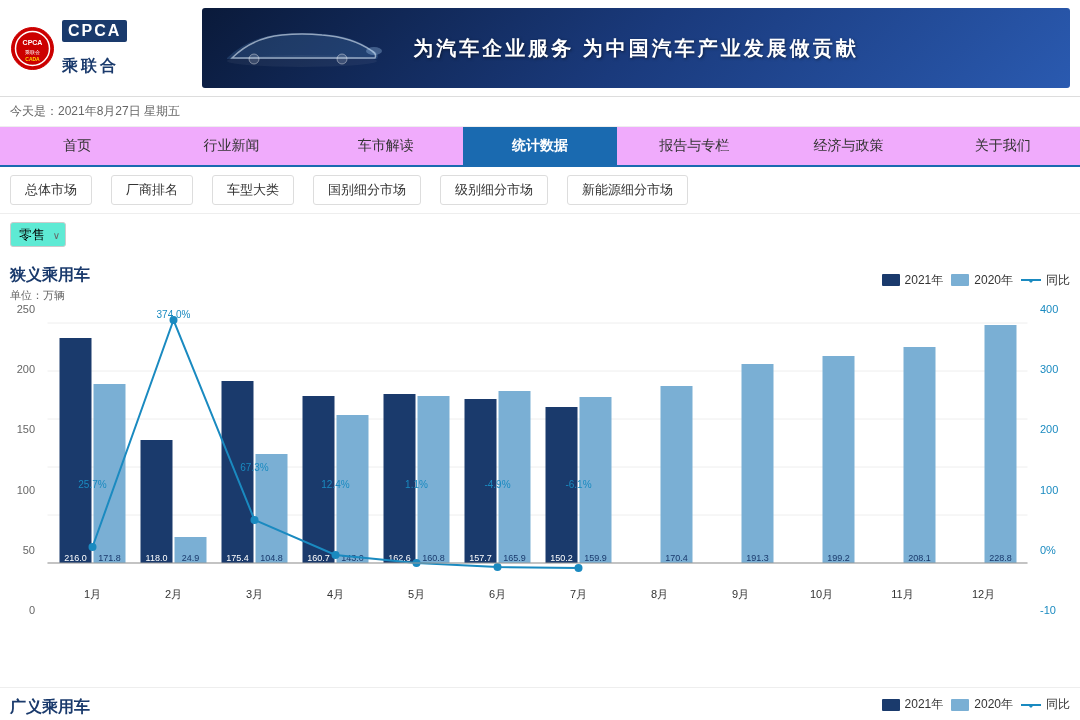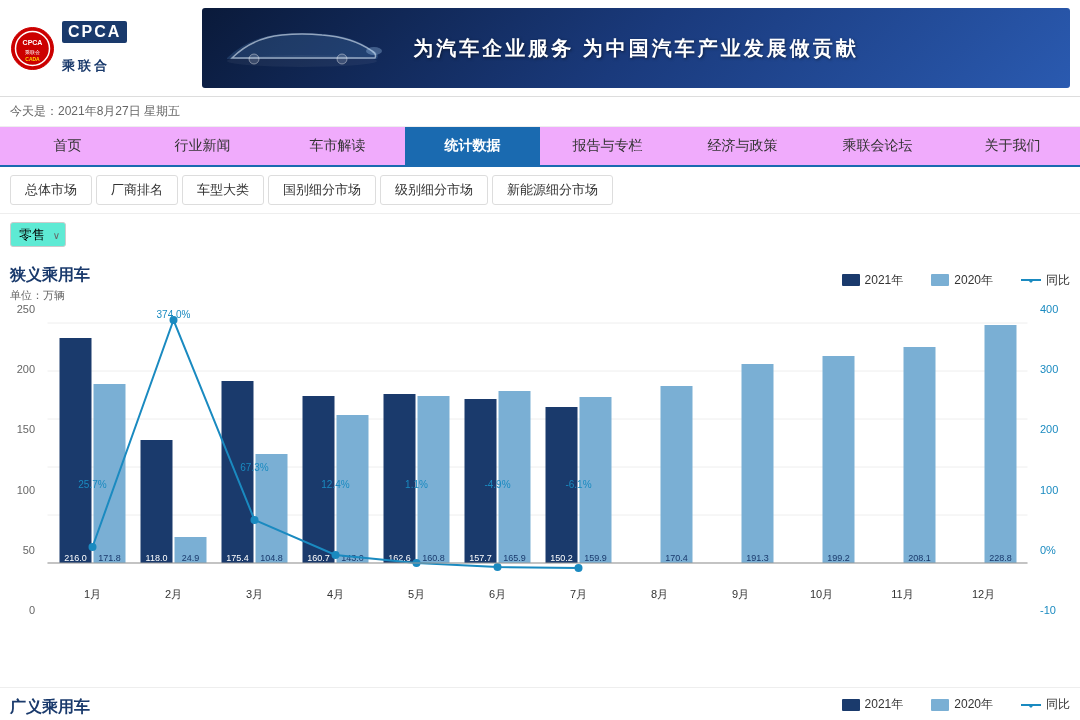--- a/index.html
+++ b/index.html
@@ -13,37 +13,37 @@
 
     
     .date-bar { padding: 6px 10px; font-size: 12px; color: #666; border-bottom: 1px solid #eee; }
 
     
     .main-nav { display: flex; background: #f0abfc; border-bottom: 2px solid #1a6ab0; }
     .main-nav .nav-item { flex: 1; text-align: center; padding: 10px 0; font-size: 14px; cursor: pointer; color: #333; }
     .main-nav .nav-item.active { background: #1a6ab0; color: #fff; font-weight: bold; }
 
     
-    .sub-nav { display: flex; padding: 8px 10px; border-bottom: 1px solid #eee; gap: 4px; }
+    .sub-nav { display: flex; padding: 8px 10px; border-bottom: 1px solid #eee; gap: 19px; }
     .sub-nav .sub-item { padding: 5px 14px; font-size: 13px; cursor: pointer; color: #333; border: 1px solid #ddd; border-radius: 3px; }
 
     
     .filter-bar { padding: 8px 10px; }
     .filter-select { padding: 4px 20px 4px 8px; border: 1px solid #ccc; border-radius: 3px; font-size: 13px; cursor: pointer; background: #5eead4; appearance: none; -webkit-appearance: none; position: relative; }
     .select-wrapper { display: inline-block; position: relative; }
     .select-wrapper::after { content: '∨'; position: absolute; right: 6px; top: 50%; transform: translateY(-50%); font-size: 10px; color: #666; pointer-events: none; }
 
     
     .chart-section { padding: 10px 10px 0; }
     .chart-title { font-size: 16px; font-weight: bold; color: #1a3a6c; margin-bottom: 2px; }
     .chart-unit { font-size: 11px; color: #666; }
     .chart-y-left { display: flex; flex-direction: column; justify-content: space-between; align-items: flex-end; padding-right: 5px; padding-bottom: 30px; font-size: 11px; color: #666; width: 30px; }
     .chart-y-right { display: flex; flex-direction: column; justify-content: space-between; align-items: flex-start; padding-left: 5px; padding-bottom: 30px; font-size: 11px; color: #1a8ac0; width: 35px; }
 
-    .chart-legend { display: flex; gap: 28px; justify-content: center; align-items: center; margin-bottom: 8px; margin-left: 250px; }
+    .chart-legend { display: flex; gap: 8px; justify-content: center; align-items: center; margin-bottom: 8px; margin-left: 250px; }
     .legend-item { display: flex; align-items: center; gap: 5px; font-size: 12px; }
     .legend-box { width: 18px; height: 12px; border-radius: 1px; }
     .legend-line { width: 20px; height: 2px; background: #1a8ac0; position: relative; }
     .legend-line::after { content: '●'; color: #1a8ac0; font-size: 8px; position: absolute; left: 50%; top: 50%; transform: translate(-50%,-50%); }
 
     .header-logo-wrap { display: flex; flex-direction: column; align-items: flex-start; }
     .cpca-top { display: flex; align-items: center; gap: 3px; }
   </style>
 </head>
 <body>
@@ -56,21 +56,21 @@
         <svg width="45" height="45" viewBox="0 0 45 45">
           <circle cx="22.5" cy="22.5" r="21" fill="#c00" stroke="#c00" stroke-width="1"></circle>
           <circle cx="22.5" cy="22.5" r="17" fill="none" stroke="#fff" stroke-width="1.5"></circle>
           <text x="22.5" y="19" text-anchor="middle" fill="#fff" font-size="7" font-weight="bold">CPCA</text>
           <text x="22.5" y="28" text-anchor="middle" fill="#fff" font-size="5">乘联会</text>
           <text x="22.5" y="35" text-anchor="middle" fill="#ffd700" font-size="5" font-weight="bold">CADA</text>
         </svg>
 
         <div style="display:flex;flex-direction:column;margin-left:4px;">
           <div style="background:#1a3a6c;color:#fff;padding:2px 6px;font-size:16px;font-weight:bold;letter-spacing:2px;border-radius:2px;">CPCA</div>
-          <div style="font-size:13px;color:#1a3a6c;font-weight:bold;letter-spacing:3px;margin-top:14px;">乘联合</div>
+          <div style="font-size:16px;color:#1a3a6c;font-weight:bold;letter-spacing:3px;margin-top:14px;">乘联合</div>
         </div>
       </div>
     </div>
   </div>
 
   <div class="banner">
     <svg width="180" height="50" viewBox="0 0 180 50" style="position:absolute;left:10px;">
       <ellipse cx="90" cy="38" rx="75" ry="6" fill="rgba(255,255,255,0.05)"></ellipse>
       <path d="M20,35 Q40,15 70,12 Q90,10 110,12 Q140,14 160,28 Q165,31 163,35 Z" fill="none" stroke="rgba(255,255,255,0.6)" stroke-width="1.5"></path>
       <path d="M15,35 Q35,15 68,11 Q90,9 112,11 Q142,13 162,28 Q168,32 165,36 L15,36 Z" fill="rgba(100,160,220,0.2)"></path>
@@ -87,21 +87,20 @@
   <span>今天是：2021年8月27日 星期五</span>
 </div>
 
 <div class="main-nav">
   <div class="nav-item">首页</div>
   <div class="nav-item">行业新闻</div>
   <div class="nav-item">车市解读</div>
   <div class="nav-item active">统计数据</div>
   <div class="nav-item">报告与专栏</div>
   <div class="nav-item">经济与政策</div>
-  <div class="nav-item">乘联会论坛</div>
   <div class="nav-item">关于我们</div>
 </div>
 
 <div class="sub-nav">
   <div class="sub-item">总体市场</div>
   <div class="sub-item">厂商排名</div>
   <div class="sub-item">车型大类</div>
   <div class="sub-item">国别细分市场</div>
   <div class="sub-item">级别细分市场</div>
   <div class="sub-item">新能源细分市场</div>

